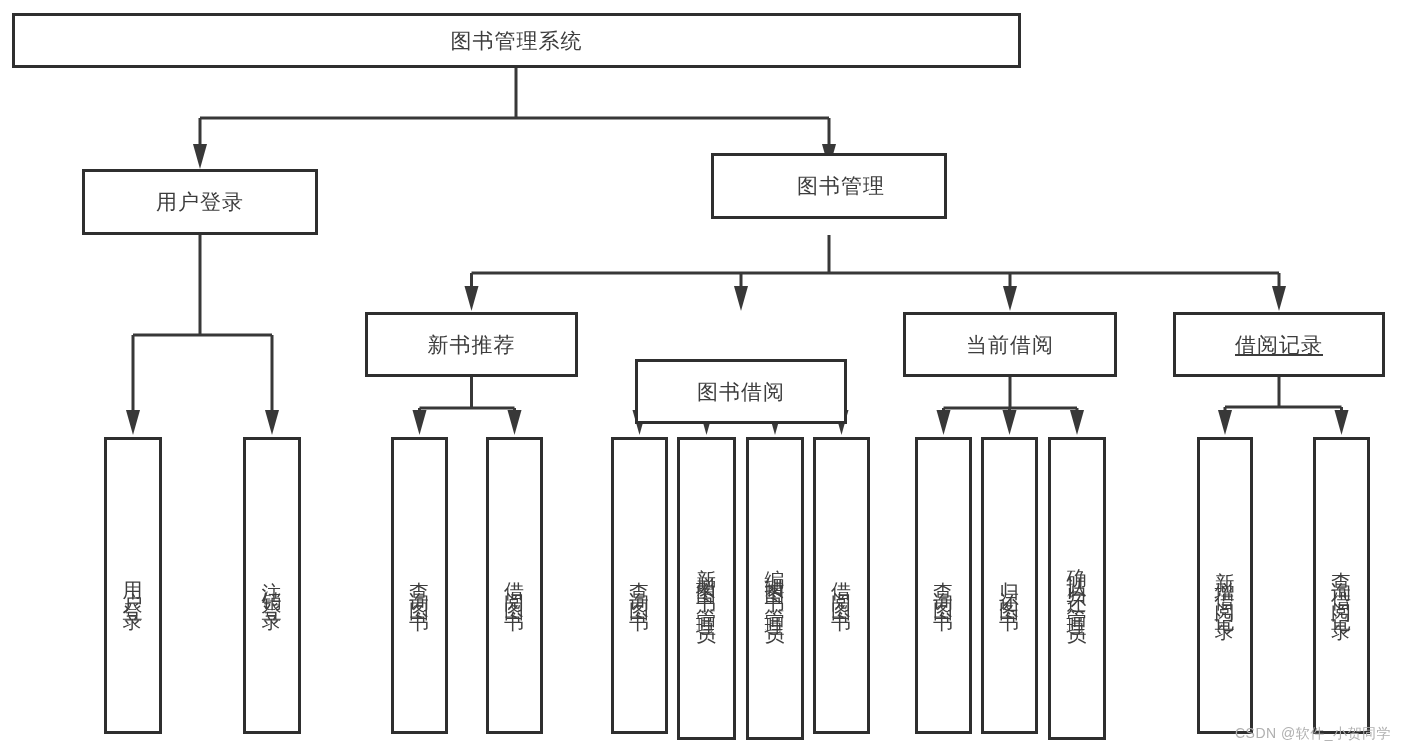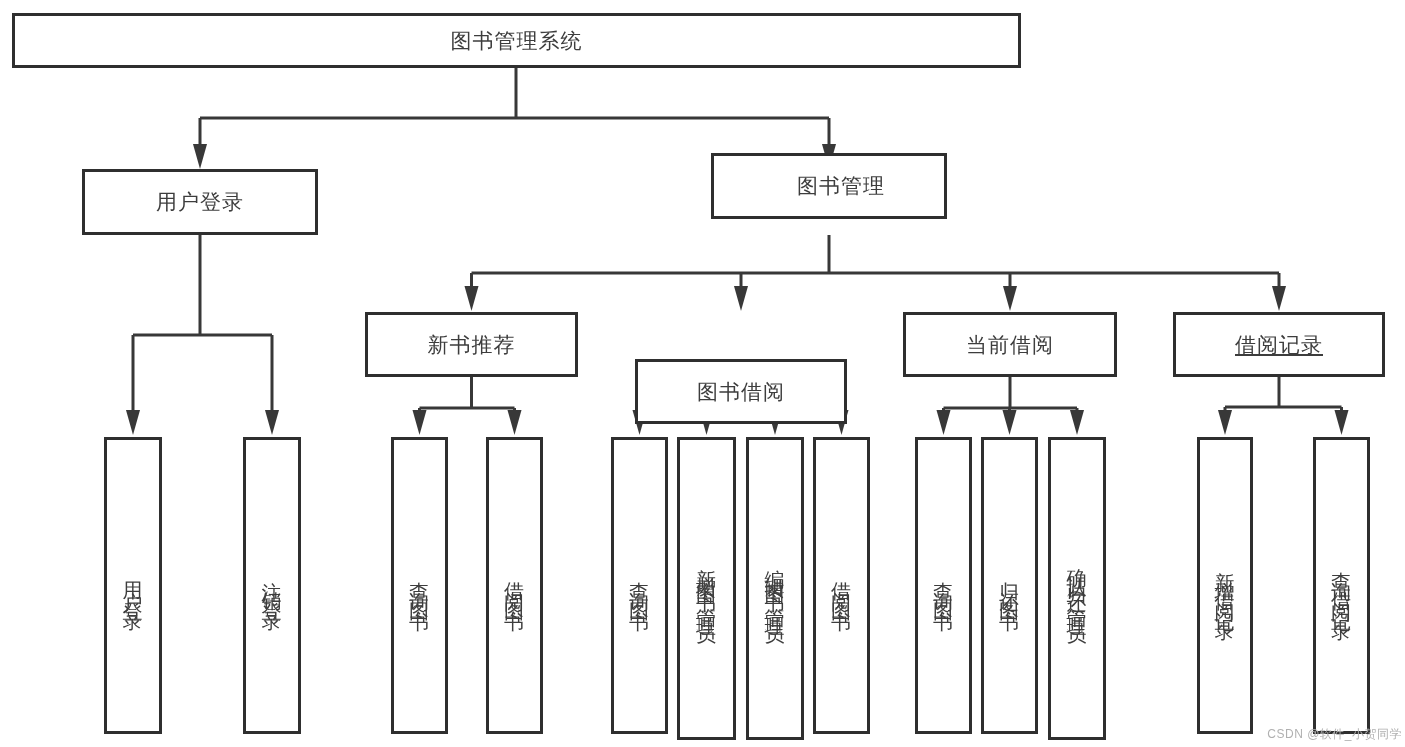--- a/index.html
+++ b/index.html
@@ -47,23 +47,23 @@
   #l-bor-query     {left:611px; top:437px; width:57px; height:297px;}
   #l-bor-add       {left:677px; top:437px; width:59px; height:303px;}
   #l-bor-edit      {left:746px; top:437px; width:58px; height:303px;}
   #l-bor-borrow    {left:813px; top:437px; width:57px; height:297px;}
   #l-cur-query     {left:915px; top:437px; width:57px; height:297px;}
   #l-cur-return    {left:981px; top:437px; width:57px; height:297px;}
   #l-cur-confirm   {left:1048px;top:437px; width:58px; height:303px;}
   #l-record-add    {left:1197px;top:437px; width:56px; height:297px;}
   #l-record-query  {left:1313px;top:437px; width:57px; height:297px;}
   #watermark{
-    position:absolute;right:3px;bottom:4px;
+    position:absolute;right:14px;bottom:4px;
     color:var(--wm,#b0b0b0);
-    font-size:12px;letter-spacing:0.5px;
+    font-size:14px;letter-spacing:0.5px;
     z-index:5;
   }
 </style>
 </head>
 <body>
 
 <div id="canvas">
 
   <svg id="connectors" viewBox="0 0 1405 747" xmlns="http://www.w3.org/2000/svg">
 

